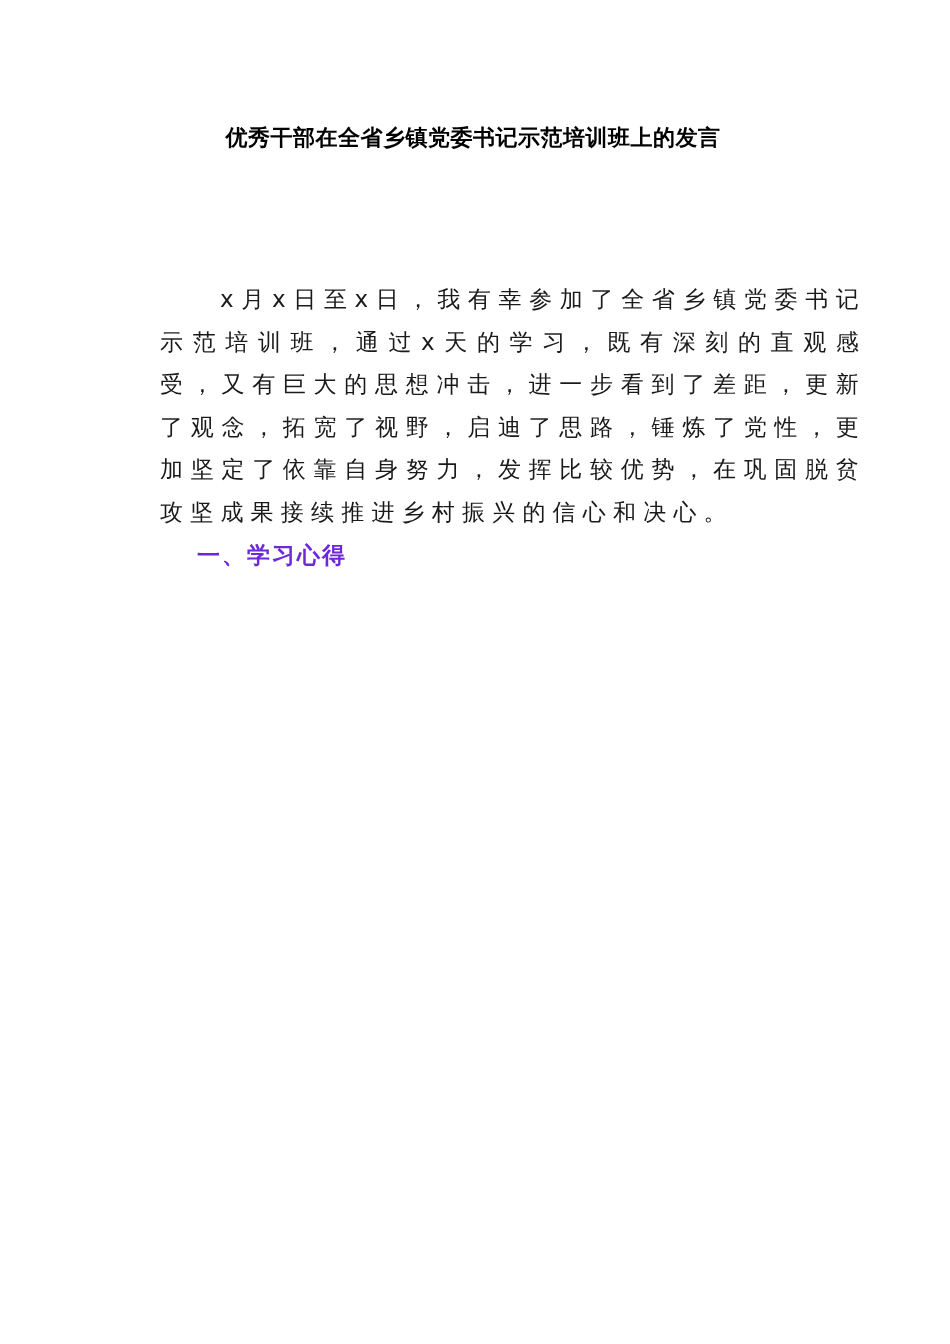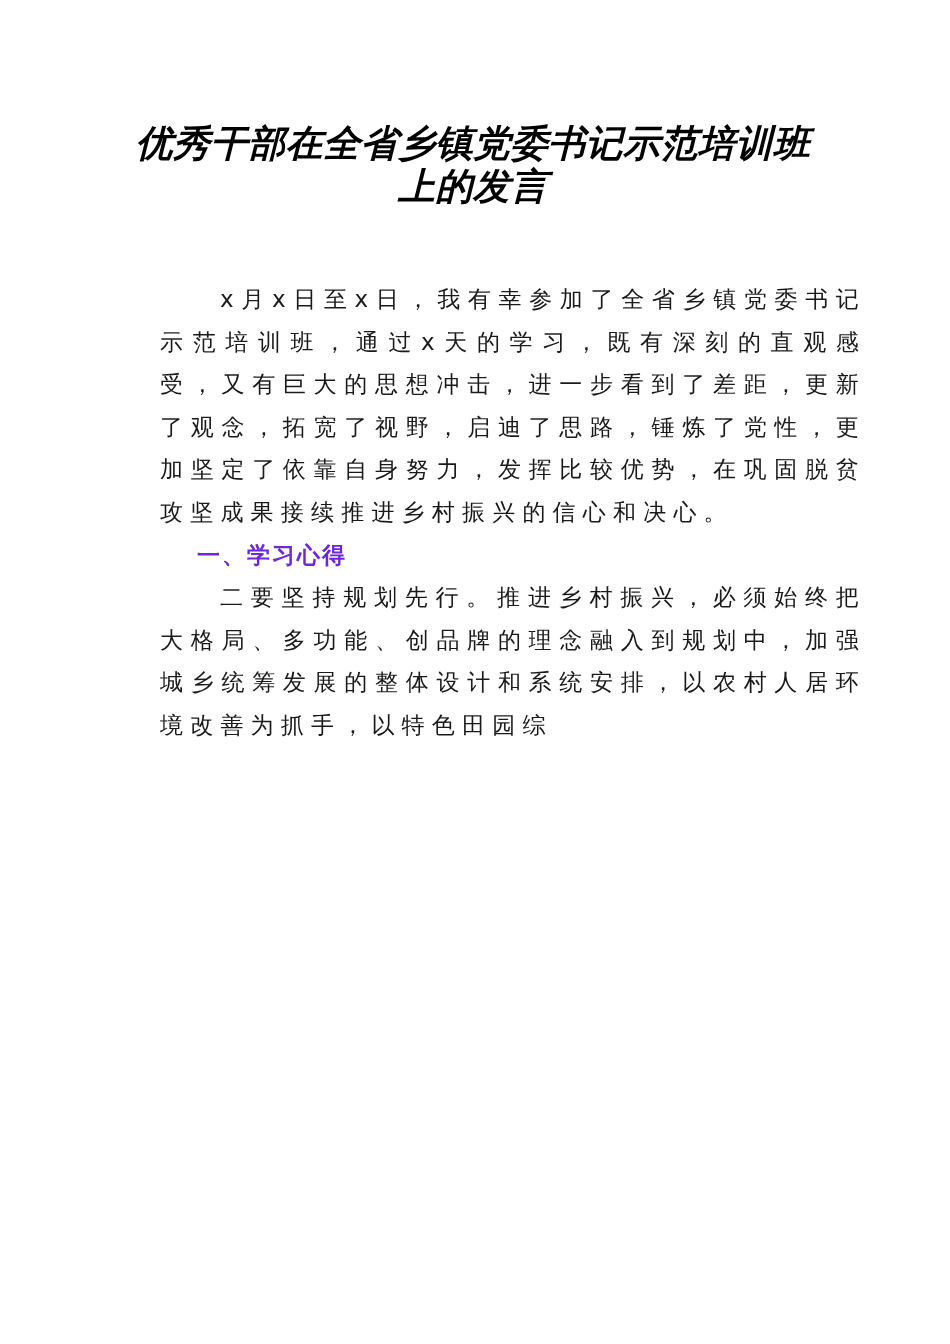--- a/index.html
+++ b/index.html
@@ -16,31 +16,30 @@
     }
     .page {
       position: absolute;
       left: 120px;
       top: 0;
       width: 706px;
     }
     .title {
       position: absolute;
       left: 0;
-      top: 122px;
+      top: 116px;
       width: 706px;
       text-align: center;
       font-family: "DejaVu Serif", "Liberation Serif", serif;
       font-weight: bold;
-      font-size: 37px;
+      font-size: 22px;
       line-height: 43px;
       letter-spacing: 0.5px;
       color: #000;
       margin: 0;
-      font-style: italic;
     }
     .body {
       position: absolute;
       left: 12px;
       top: 278px;
       width: 706px;
       font-family: "DejaVu Sans", "Liberation Sans", sans-serif;
       font-size: 23px;
       line-height: 42.6px;
       letter-spacing: 7.2px;
@@ -66,15 +65,14 @@
   </style>
 </head>
 <body>
 
 <div class="page">
   <h1 class="title">优秀干部在全省乡镇党委书记示范培训班上的发言</h1>
 
   <div class="body">
     <p>x月x日至x日，我有幸参加了全省乡镇党委书记示范培训班，通过x天的学习，既有深刻的直观感受，又有巨大的思想冲击，进一步看到了差距，更新了观念，拓宽了视野，启迪了思路，锤炼了党性，更加坚定了依靠自身努力，发挥比较优势，在巩固脱贫攻坚成果接续推进乡村振兴的信心和决心。</p>
     <h2>一、学习心得</h2>
-    <p>二要坚持规划先行。推进乡村振兴，必须始终把大格局、多功能、创品牌的理念融入到规划中，加强城乡统筹发展的整体设计和系统安排，以农村人居环境改善为抓手，以特色田园综</p>
   </div>
 </div>
 
 </body></html>

